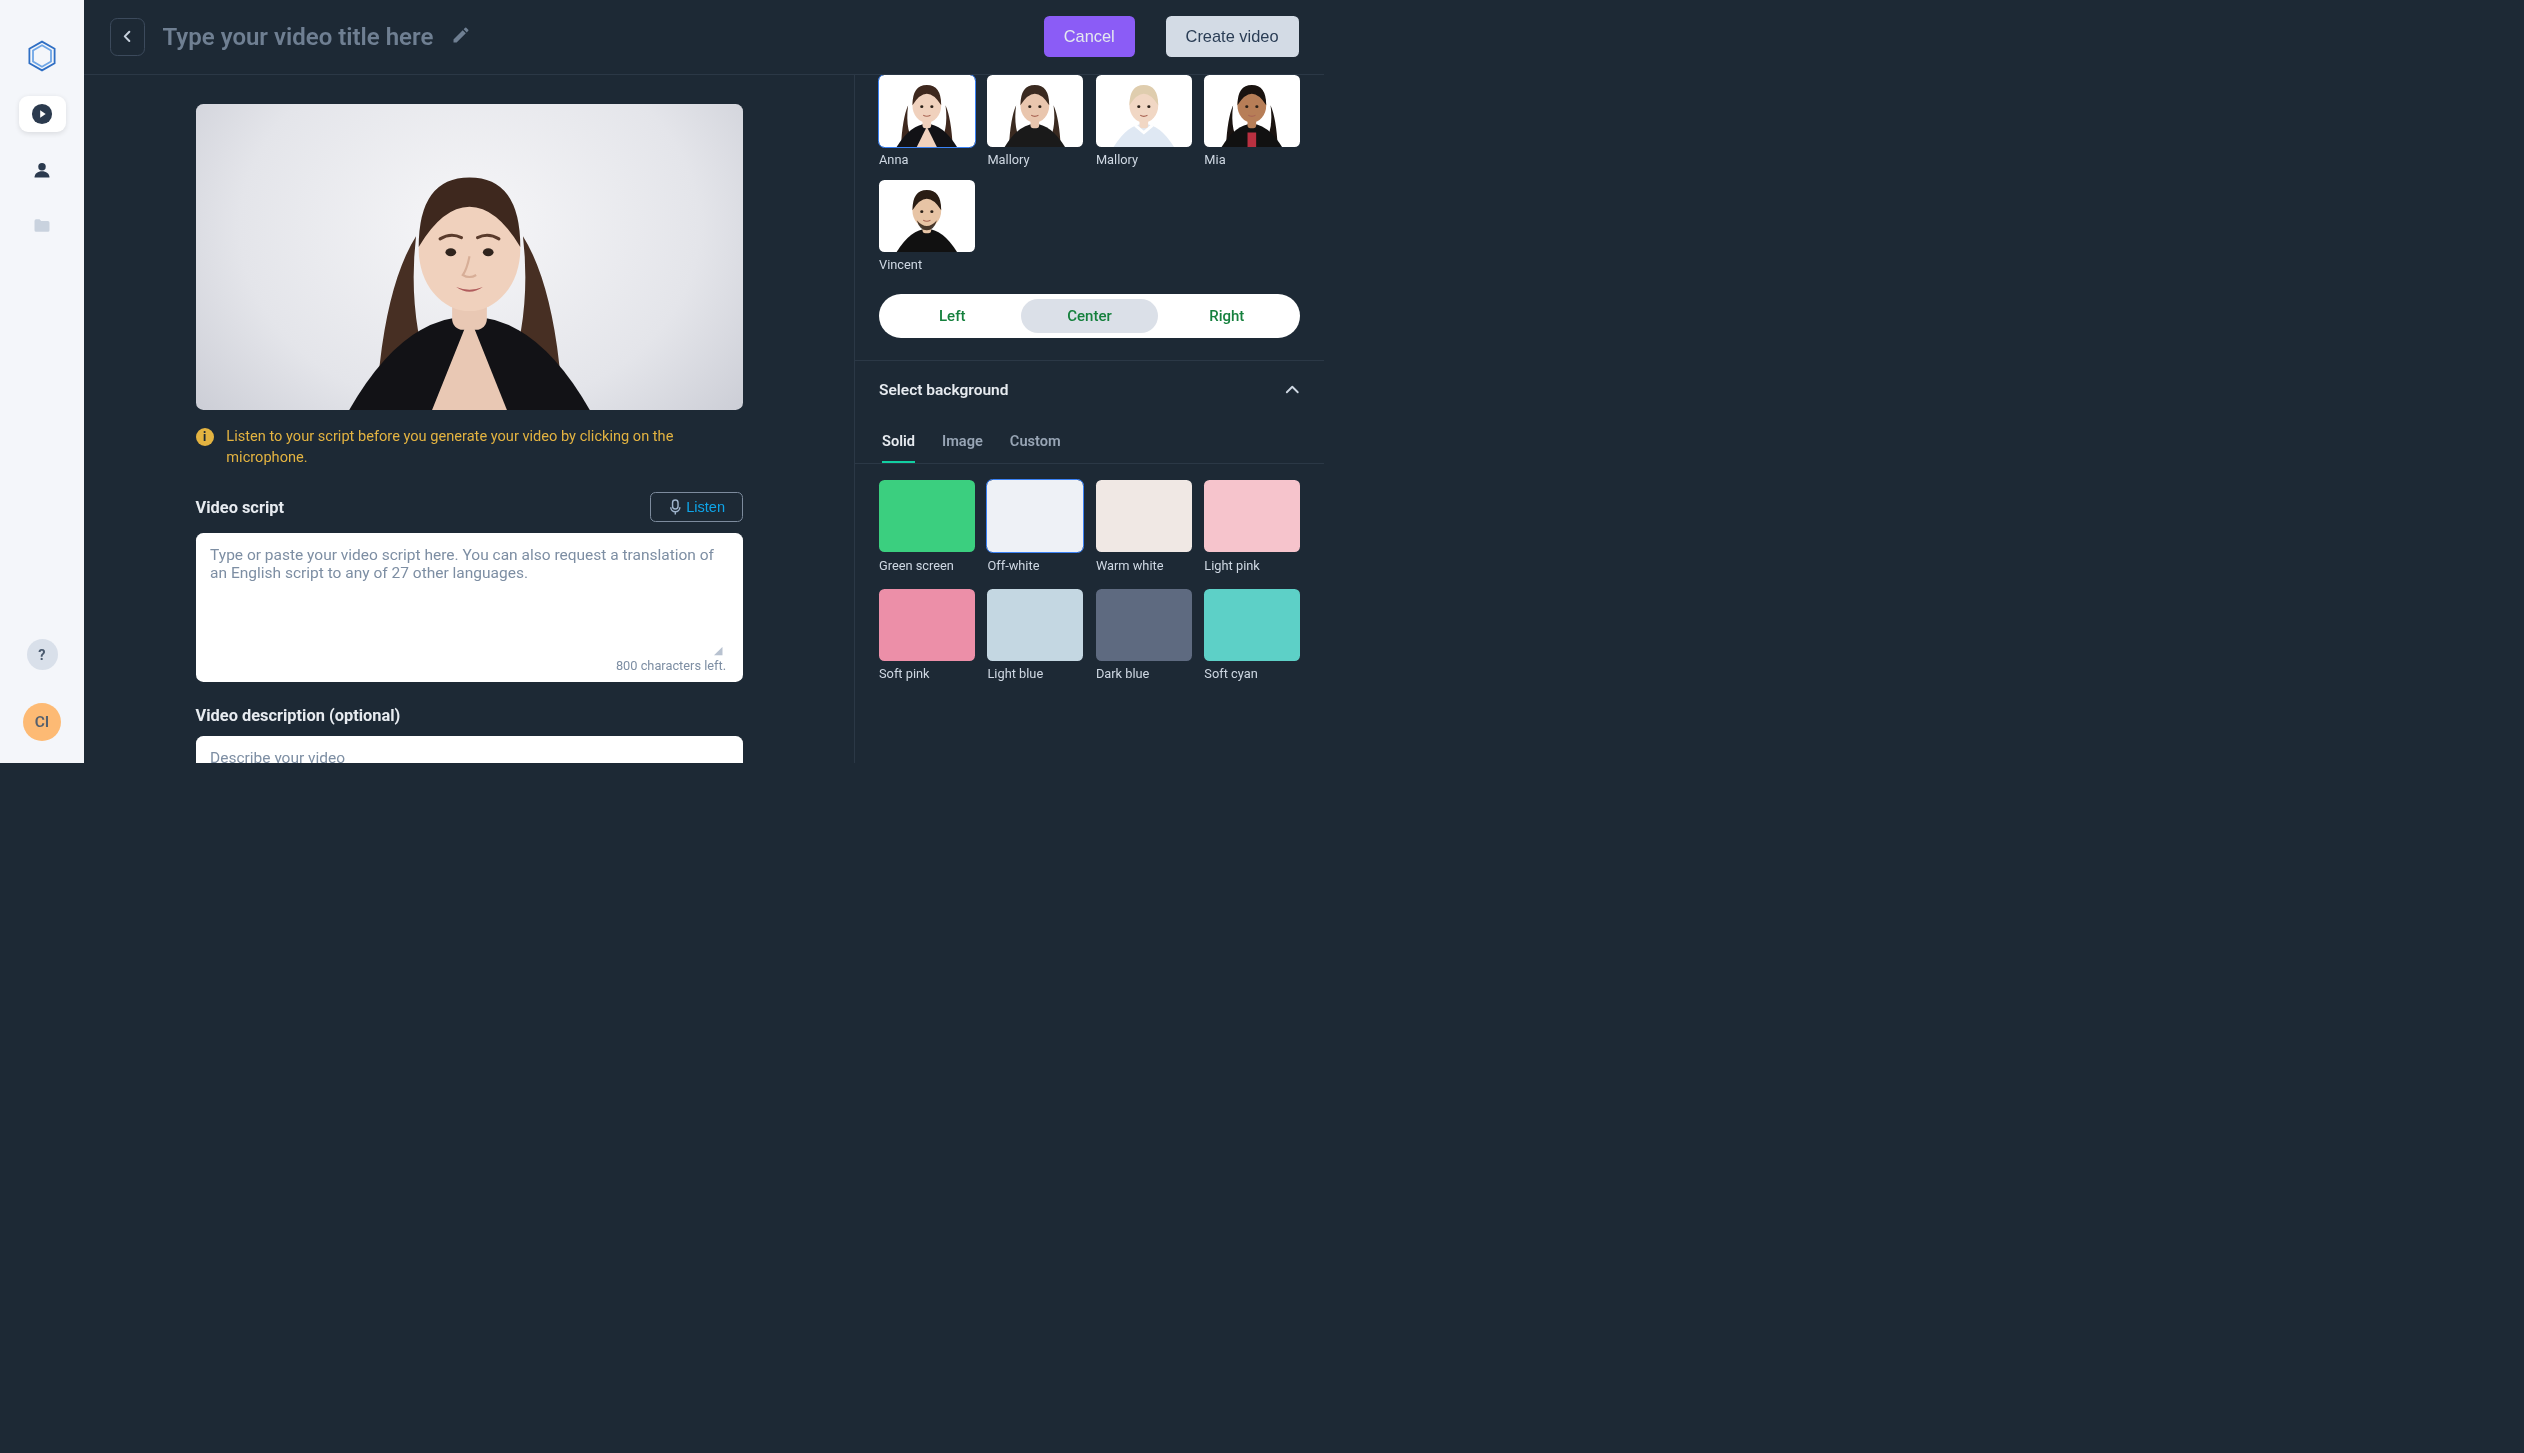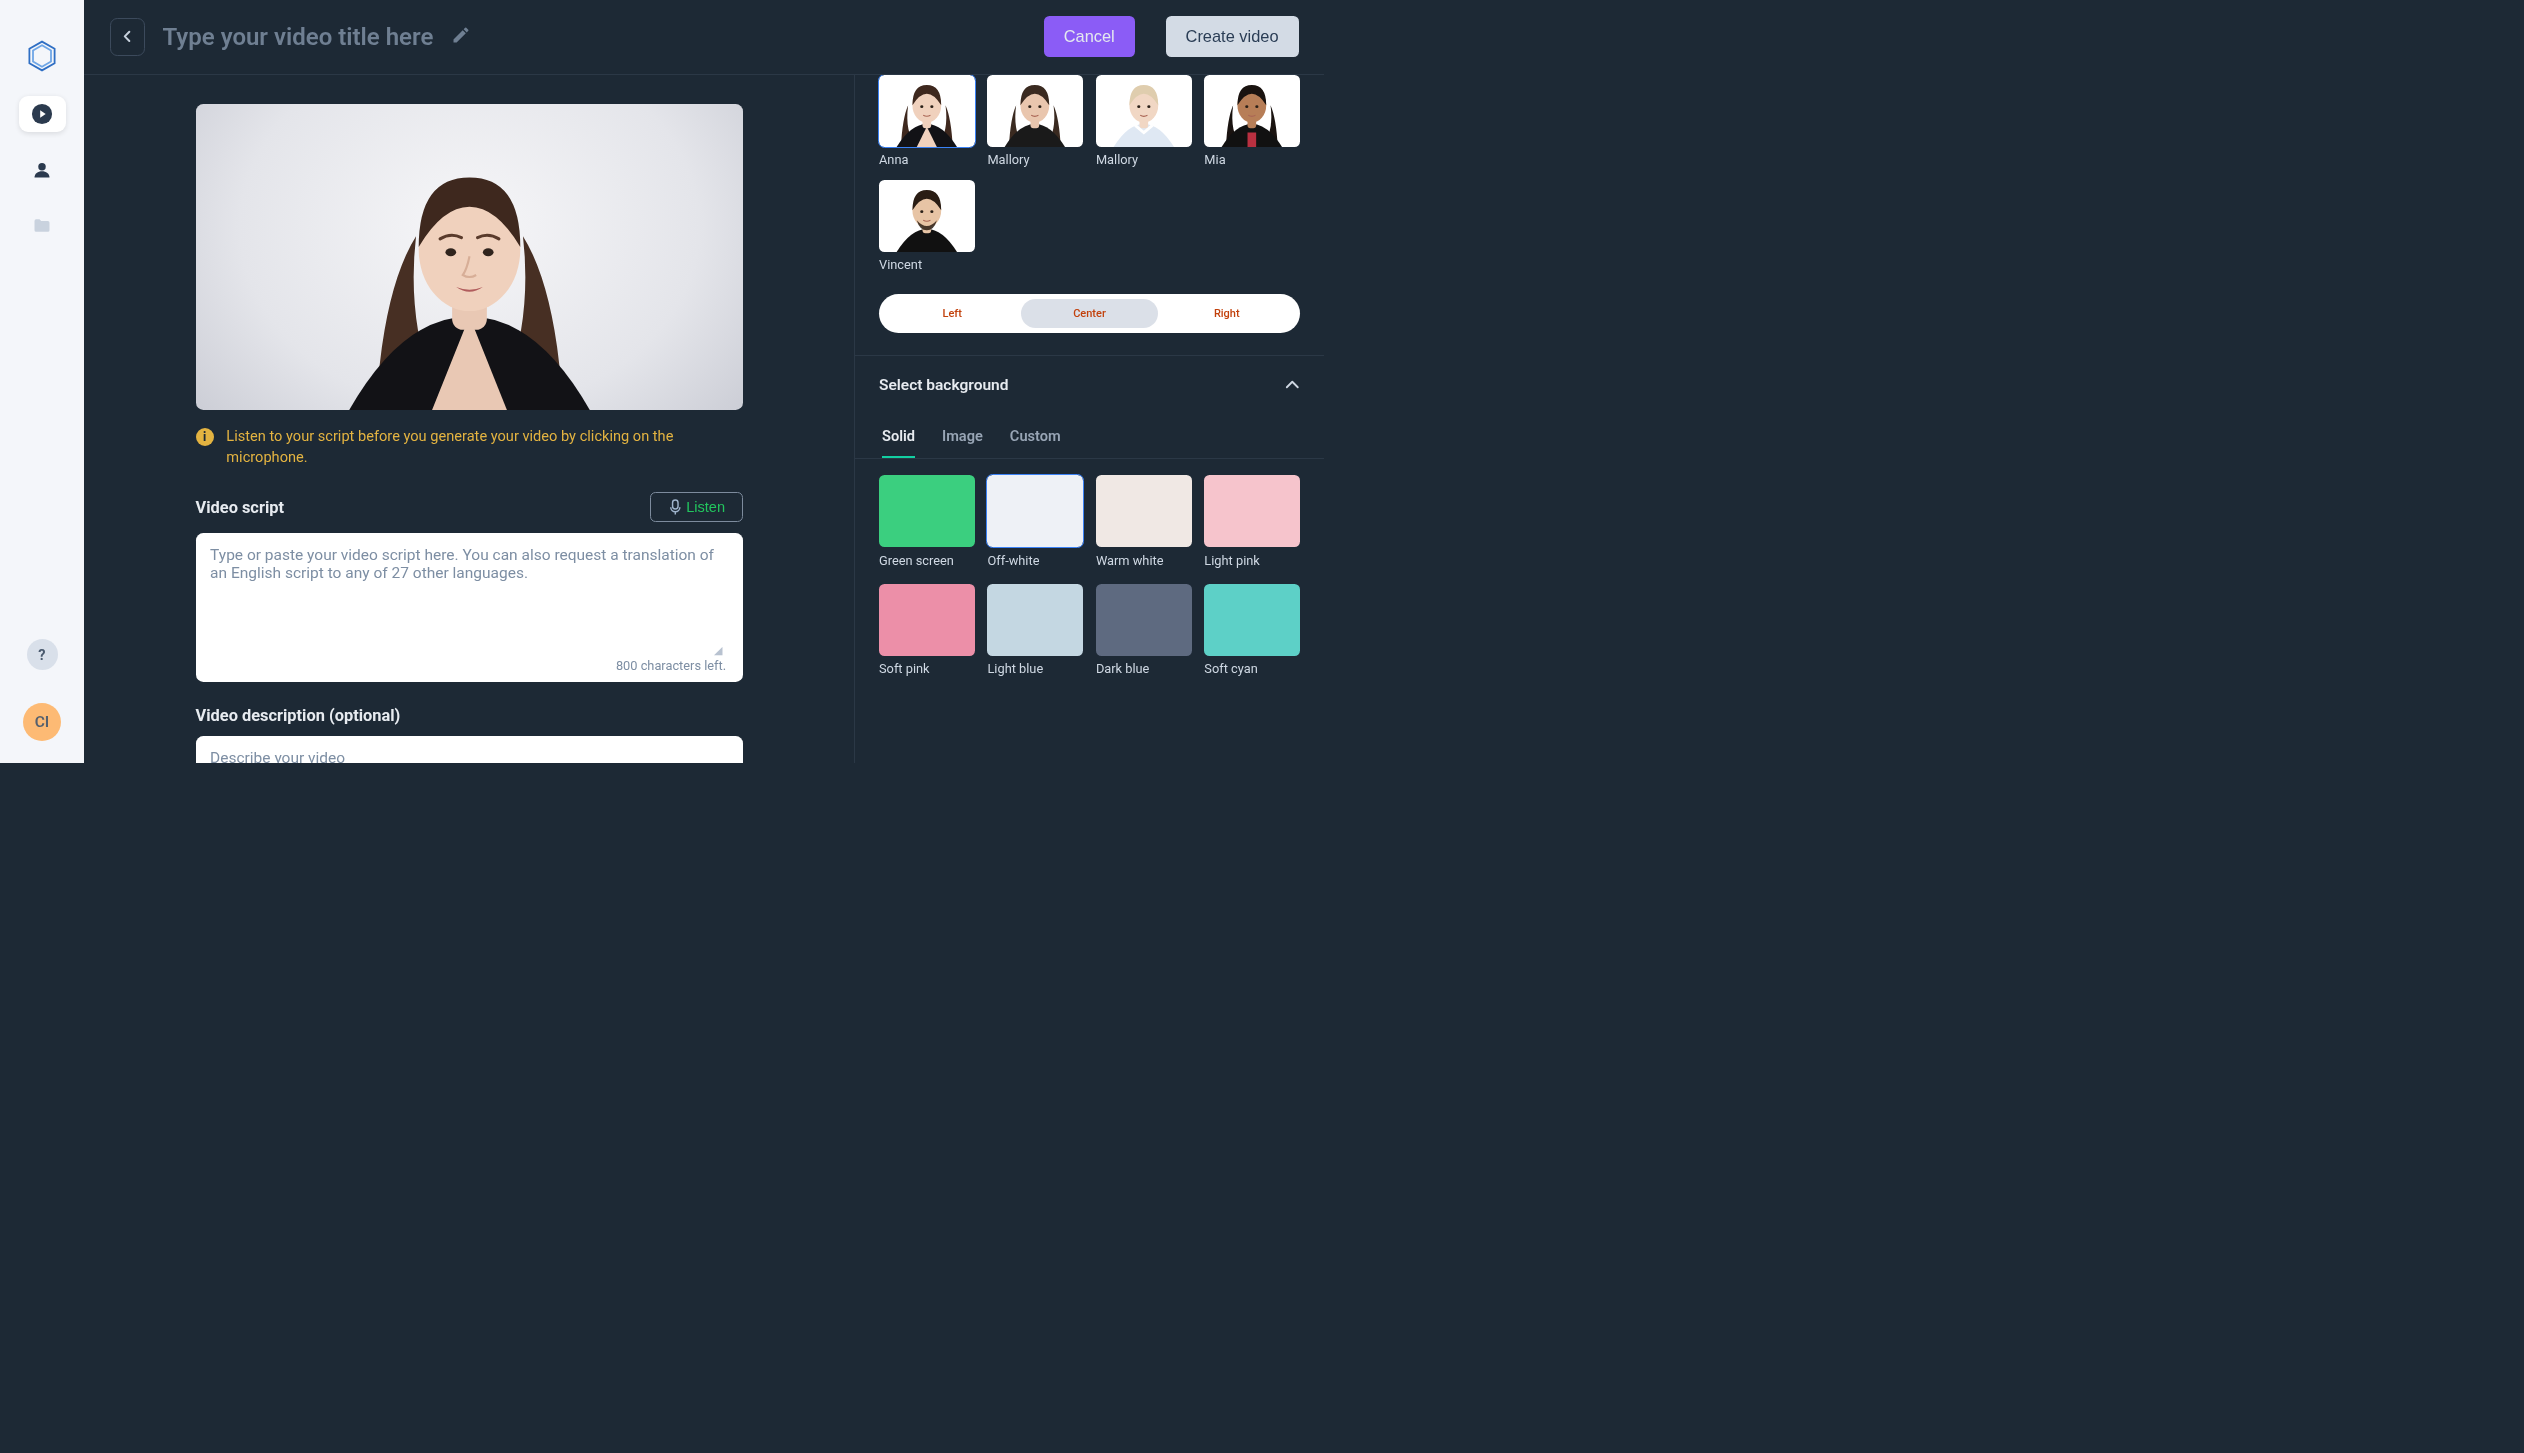--- a/index.html
+++ b/index.html
@@ -34,21 +34,21 @@
   .center-inner { width: 547px; }
 
   .preview { width:547px; height:306px; border-radius:7.3px; overflow:hidden; position:relative; background: radial-gradient(ellipse 70% 100% at 50% 40%, #f6f6f8 0%, #e4e5ea 60%, #c7c9d2 100%); display:flex; align-items:flex-end; justify-content:center; }
 
   .hint-row { display:flex; gap:12.8px; margin-top:16.4px; align-items:flex-start; }
   .hint-icon { width:18px; height:18px; border-radius:50%; background:#e3b341; color:#1d2935; display:flex; align-items:center; justify-content:center; font-size:12px; font-weight:800; flex-shrink:0; margin-top:1.8px; }
   .hint-text { color:#e3b341; font-size:14.6px; line-height:1.45; }
 
   .section-label { color:#e7ebf0; font-size:16.4px; font-weight:700; margin-top:24px; }
   .script-head { display:flex; justify-content:space-between; align-items:center; margin-top:24px; }
-  .listen-btn { border:0.9px solid #7d8b9d; color:#22c55e; background:transparent; border-radius:5.5px; padding:5.5px 16.4px; font-size:14.6px; display:flex; align-items:center; gap:4px; cursor:pointer; }
+  .listen-btn { border:0.9px solid #7d8b9d; color:#0ea5e9; background:transparent; border-radius:5.5px; padding:5.5px 16.4px; font-size:14.6px; display:flex; align-items:center; gap:4px; cursor:pointer; }
 
   .textarea-wrap { background:#fff; border-radius:7.3px; margin-top:11px; padding:12.8px 14.6px 5.5px; display:flex; flex-direction:column; }
   textarea.script { border:none; outline:none; resize:none; width:100%; height:109px; font-family:inherit; font-size:15.5px; color:#334155; }
   textarea.script::placeholder { color:#7d8ea3; }
   .char-left { text-align:right; color:#7d8ea3; font-size:12.8px; padding:3.6px 1.8px; position:relative; }
   .resize-grip { position:absolute; right:5.5px; top:-11px; color:#b8c2d0; font-size:11px; }
 
   .desc-wrap { background:#fff; border-radius:7.3px; margin-top:11px; padding:12.8px 14.6px; }
   input.desc { border:none; outline:none; width:100%; font-family:inherit; font-size:15.5px; color:#334155; }
   input.desc::placeholder { color:#7d8ea3; }
@@ -60,21 +60,21 @@
   .panel-title { color:#e7ebf0; font-size:15.5px; font-weight:600; }
   .chev { color:#cfd8e3; }
 
   .actor-grid { display:grid; grid-template-columns: repeat(4, 1fr); gap:12.8px 12.8px; padding: 0 24px 16.4px; }
   .actor-cell { display:flex; flex-direction:column; gap:5.5px; }
   .actor-thumb { width:100%; aspect-ratio: 113/85; border-radius:5.5px; background:#fff; position:relative; overflow:hidden; display:flex; align-items:flex-end; justify-content:center; }
   .actor-thumb.selected { outline:1.8px solid #3b82f6; outline-offset:0; }
   .actor-name { font-size:12.8px; color:#cfd8e3; }
 
   .align-seg { margin: 5.5px 24px 22px; background:#fff; border-radius:22px; padding:4.6px; display:flex; }
-  .seg-opt { flex:1; text-align:center; padding:8.2px 0; font-size:11px; font-weight:500; color:#c2410c; border-radius:18px; cursor:pointer; }
+  .seg-opt { flex:1; text-align:center; padding:8.2px 0; font-size:15px; font-weight:500; color:#15803d; border-radius:18px; cursor:pointer; }
   .seg-opt.active { background:#dbe0e8; }
 
   .bg-tabs { display:flex; gap:27px; padding: 0 27px; border-bottom:0.9px solid #2b3846; }
   .bg-tab { padding: 12.8px 0 11px; font-size:14.6px; font-weight:600; color:#98a5b5; cursor:pointer; border-bottom:2.7px solid transparent; }
   .bg-tab.active { color:#e7ebf0; border-bottom-color:#12cfa2; }
 
   .bg-grid { display:grid; grid-template-columns: repeat(4,1fr); gap:16.4px 12.8px; padding:16.4px 24px 18px; }
   .bg-cell { display:flex; flex-direction:column; gap:5.5px; }
   .bg-swatch { width:100%; aspect-ratio:113/85; border-radius:5.5px; }
   .bg-swatch.selected { outline:1.8px solid #3b82f6; }

